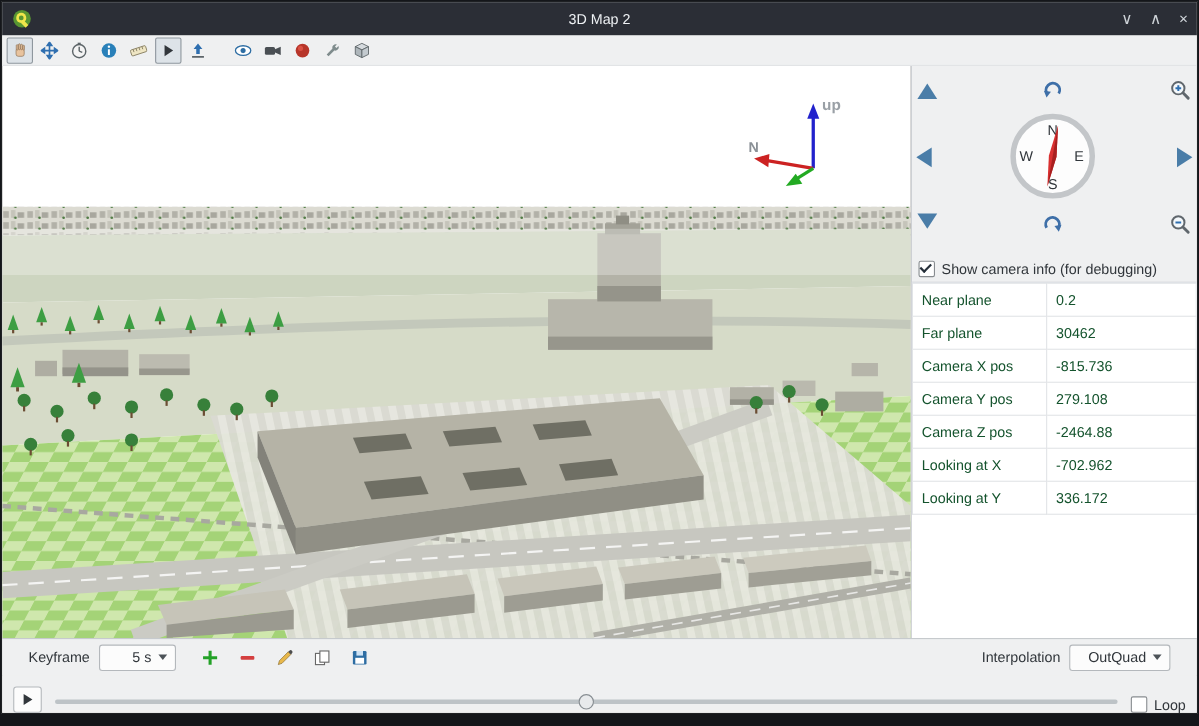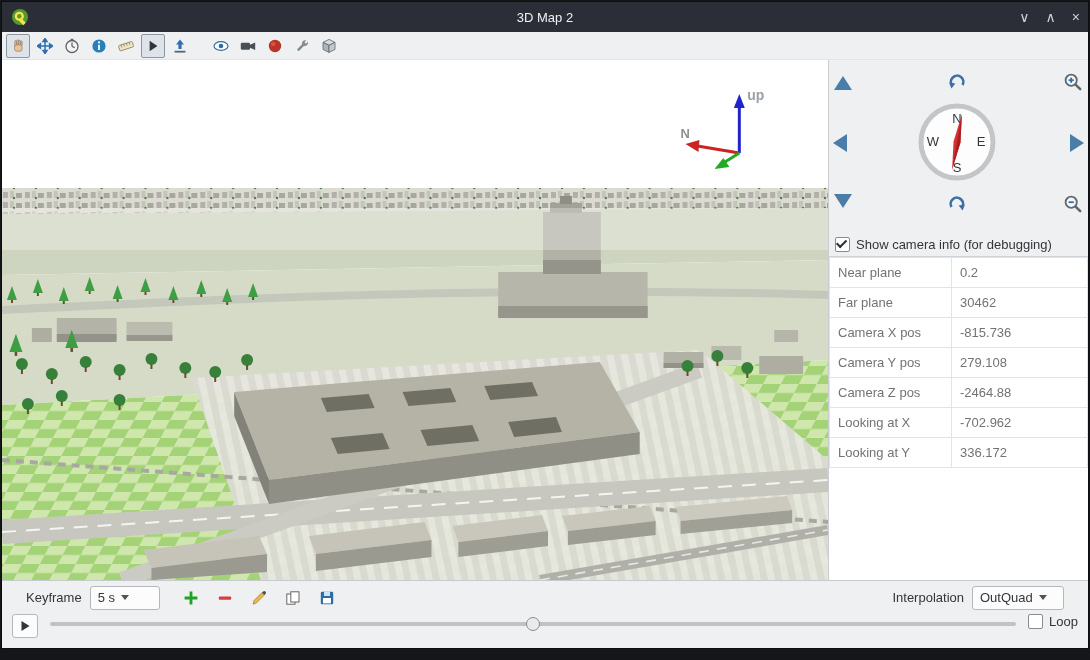--- a/index.html
+++ b/index.html
@@ -35,33 +35,33 @@
   .navbtn{position:absolute;display:inline-flex;cursor:pointer}
   .compass{position:absolute;left:82px;top:36px}
   .ctext{font-size:13px;fill:#31363b;text-anchor:middle;font-family:"Liberation Sans","DejaVu Sans",sans-serif}
 
   .caminfo-check{display:flex;align-items:center;gap:6px;padding:3px 6px;flex:0 0 24px;cursor:default}
   .cb{width:15px;height:15px;background:#fff;border:1px solid #888c90;border-radius:2px;display:inline-flex;align-items:center;justify-content:center;flex:0 0 15px}
   .cb.checked::after{content:"";width:8px;height:4px;border-left:2px solid #26303a;border-bottom:2px solid #26303a;transform:rotate(-45deg) translate(0px,-2px)}
 
   .table-wrap{flex:1;background:#fff;border-top:1px solid #cfd3d7;overflow:hidden}
   .cam-table{width:100%;border-collapse:collapse;background:#fff}
-  .cam-table td{border:1px solid #e1e4e7;height:30px;padding:0 8px;font-size:13px;color:#737373}
+  .cam-table td{border:1px solid #e1e4e7;height:30px;padding:0 8px;font-size:13px;color:#14532d}
   .cam-table td.lab{width:122px}
 
   
   .keyframe-bar{flex:0 0 34px;display:flex;align-items:center;gap:8px;padding:0 24px;border-top:1px solid #c6cacd;background:#eff0f1}
   .lbl{color:#31363b}
-  .combo{display:inline-flex;align-items:center;justify-content:flex-start;gap:6px;height:24px;padding:0 7px;background:#fcfcfc;border:1px solid #b4b8bc;border-radius:3px;cursor:pointer}
+  .combo{display:inline-flex;align-items:center;justify-content:flex-end;gap:6px;height:24px;padding:0 7px;background:#fcfcfc;border:1px solid #b4b8bc;border-radius:3px;cursor:pointer}
   .combo .chev{width:0;height:0;border-left:4px solid transparent;border-right:4px solid transparent;border-top:5px solid #4d5358}
   .kbtn{width:26px;height:26px;display:inline-flex;align-items:center;justify-content:center;background:transparent;border:1px solid transparent;border-radius:2px}
   .spacer{flex:1}
 
   
-  .playback-bar{flex:0 0 34px;display:flex;align-items:flex-start;gap:12px;padding:0 10px;background:#eff0f1}
+  .playback-bar{flex:0 0 34px;display:flex;align-items:flex-end;gap:12px;padding:0 10px;background:#eff0f1}
   .play-btn{width:26px;height:24px;display:inline-flex;align-items:center;justify-content:center;background:#fcfcfc;border:1px solid #b4b8bc;border-radius:3px}
   .slider{position:relative;flex:1;height:20px;cursor:pointer}
   .slider .track{position:absolute;left:0;right:0;top:8px;height:4px;background:#bdc3c7;border-radius:2px}
   .slider .handle{position:absolute;top:3px;width:14px;height:14px;margin-left:-7px;background:#e8eaec;border:1px solid #878d92;border-radius:50%}
   .loop{display:flex;align-items:center;gap:6px}
 </style>
 </head>
 <body>
 
 <div class="window">

